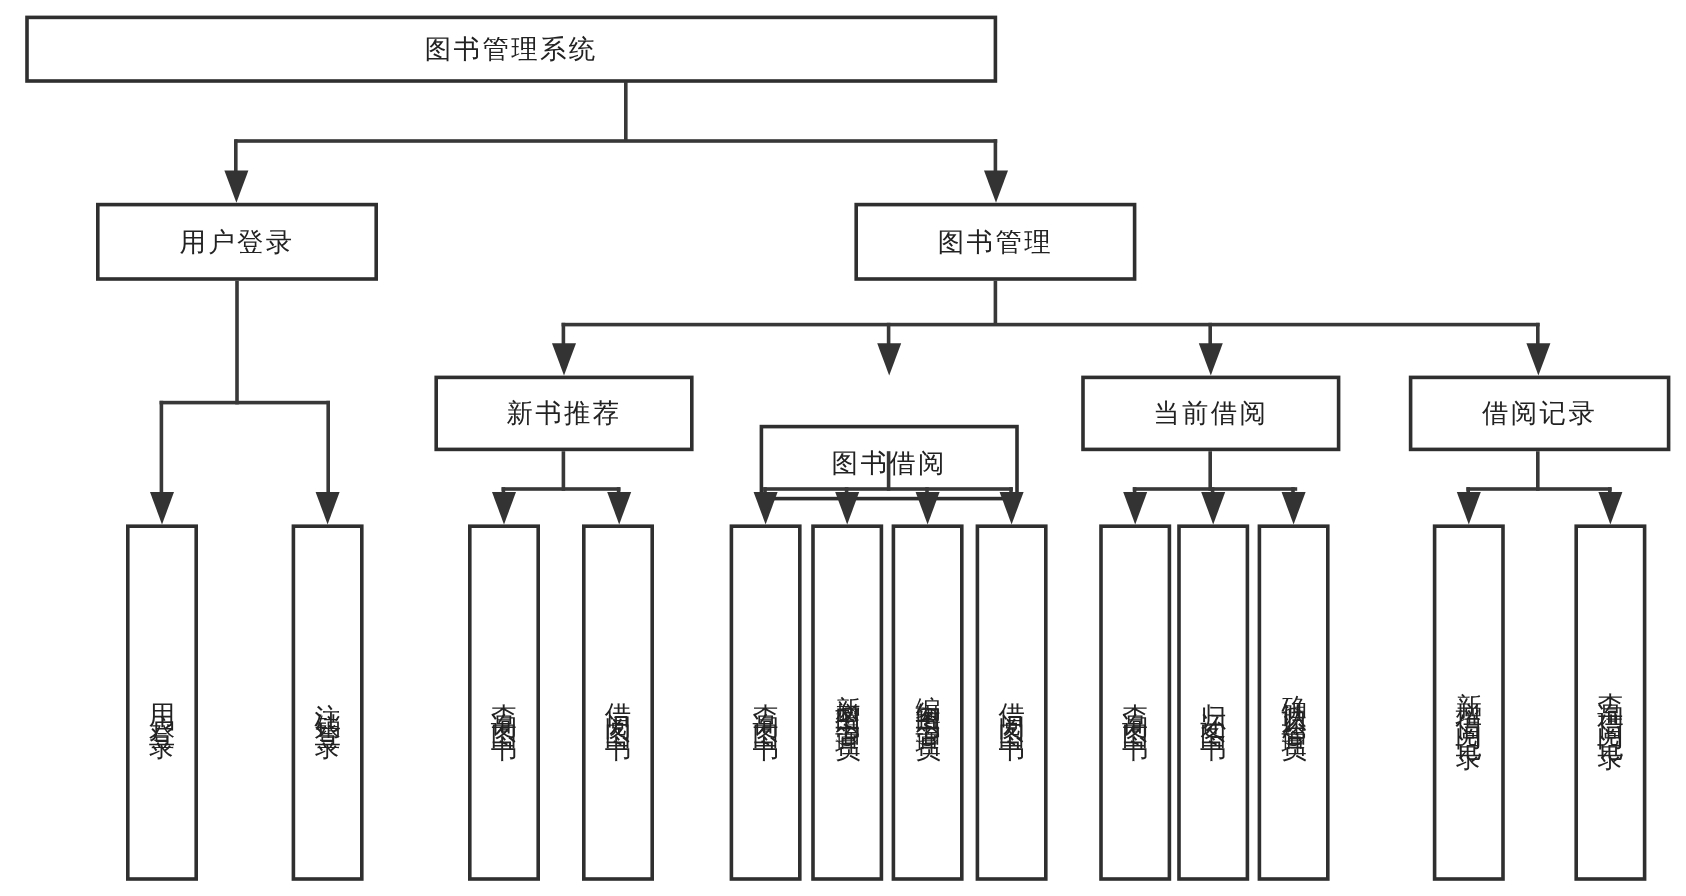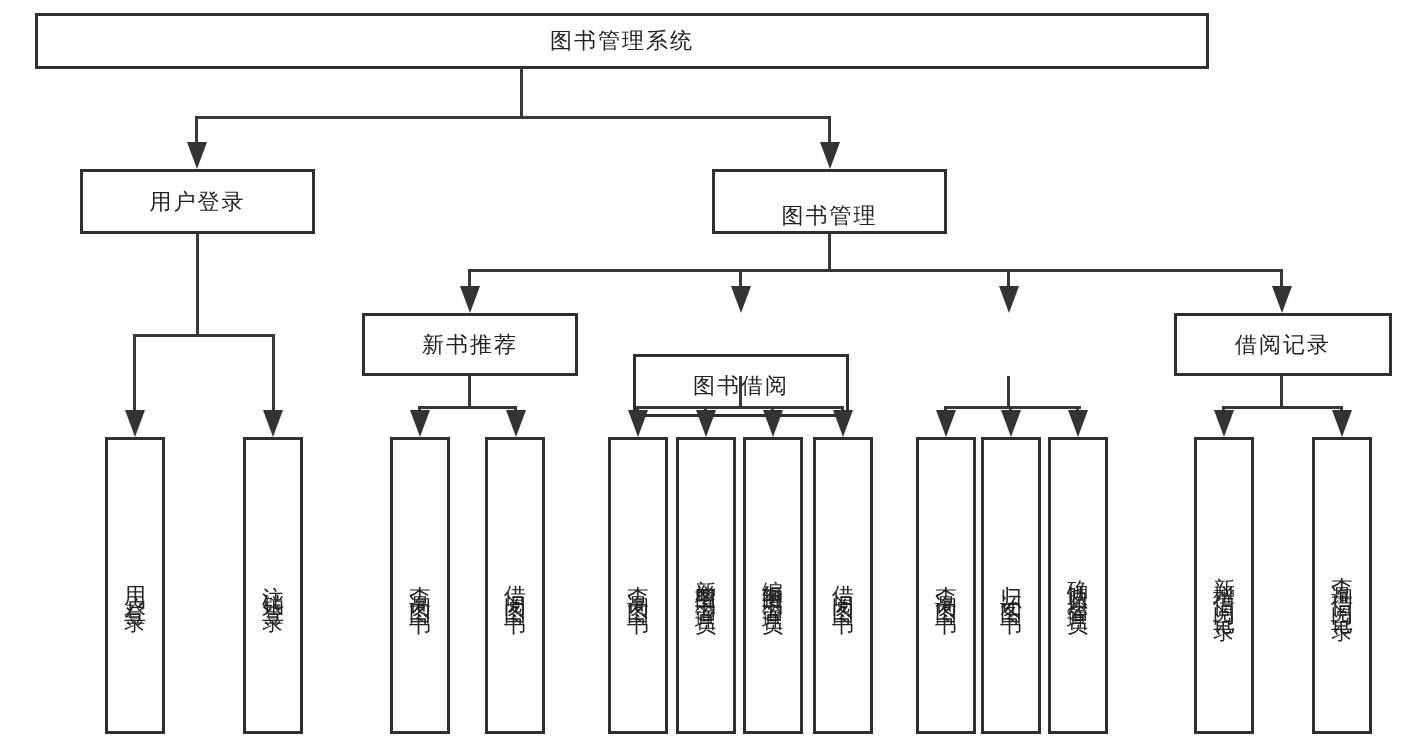--- a/index.html
+++ b/index.html
@@ -62,36 +62,39 @@
     white-space: nowrap;
     z-index: 5;
     text-align: right;
   }
 </style>
 </head>
 <body>
 
 <div id="canvas">
 
-  <div class="box" style="left:35px; top:13px; width:1174px; height:56px;">
+  <div class="box" style="left:21px; top:13px; width:810px; height:56px;">
     <span class="lbl">图书管理系统</span>
   </div>
 
   <div class="box" style="left:80px; top:169px; width:235px; height:65px;">
     <span class="lbl">用户登录</span>
   </div>
-  <div class="box" style="left:712px; top:169px; width:235px; height:65px;align-items:flex-end;">
+  <div class="box" style="left:712px; top:169px; width:235px; height:65px;">
     <span class="lbl">图书管理</span>
   </div>
 
   <div class="box" style="left:362px; top:313px; width:216px; height:63px;">
     <span class="lbl">新书推荐</span>
   </div>
   <div class="box" style="left:633px; top:313px; width:216px; height:63px;margin-top:41px;">
     <span class="lbl">图书借阅</span>
+  </div>
+  <div class="box" style="left:901px; top:313px; width:216px; height:63px;">
+    <span class="lbl">当前借阅</span>
   </div>
   <div class="box" style="left:1174px; top:313px; width:218px; height:63px;">
     <span class="lbl">借阅记录</span>
   </div>
 
   <div class="box leaf" style="left:105px;">
     <span class="vlbl">用户登录</span>
   </div>
   <div class="box leaf" style="left:243px;">
     <span class="vlbl">注销登录</span>

